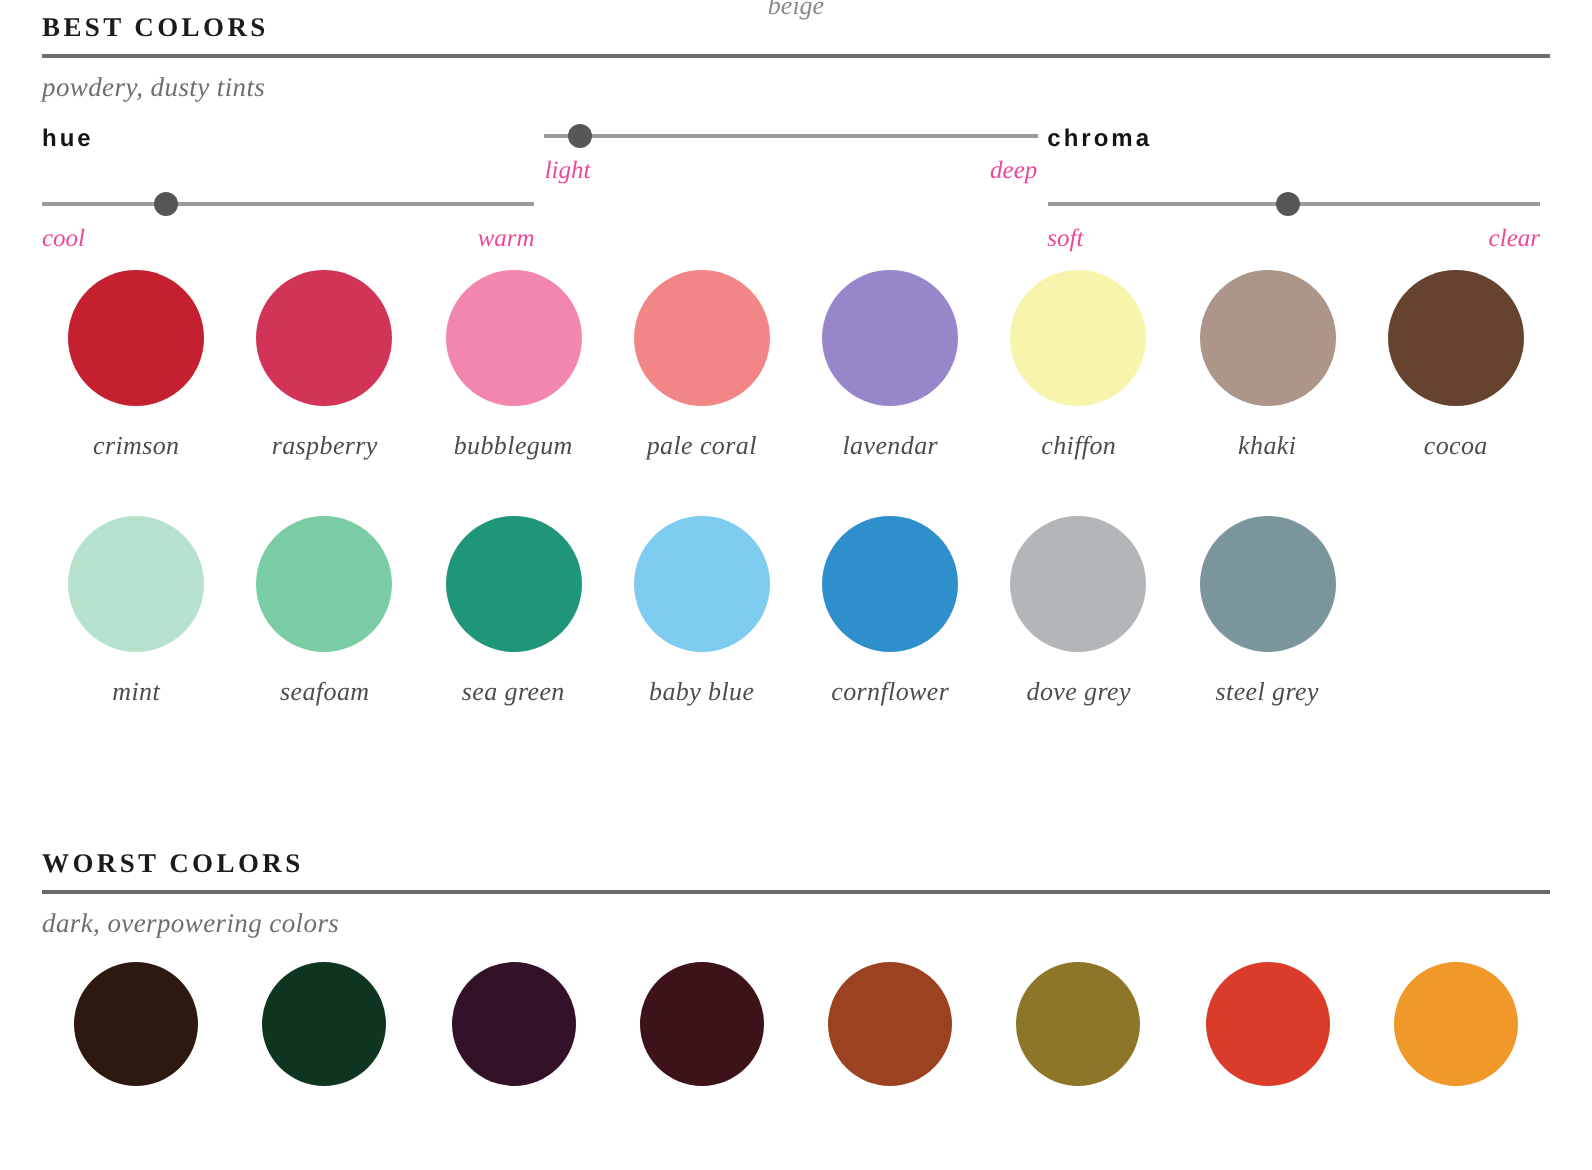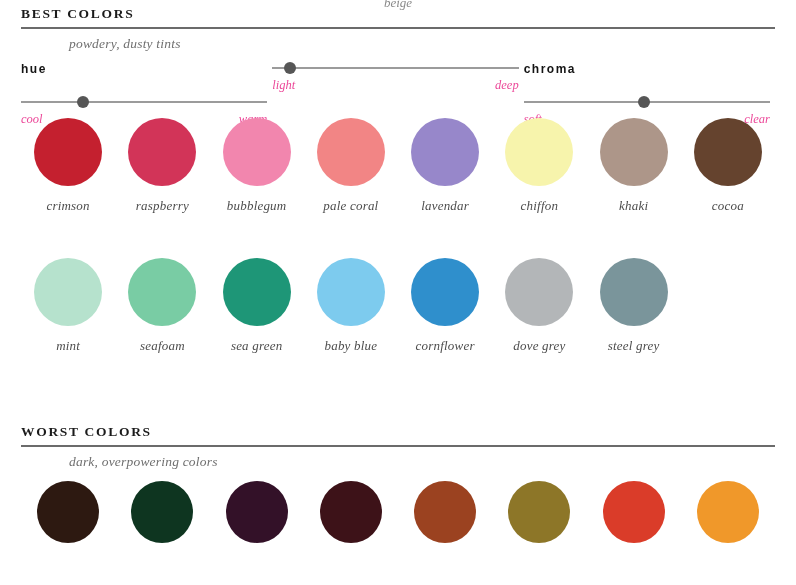--- a/index.html
+++ b/index.html
@@ -54,21 +54,20 @@
     height: 2px;
     background: #6b6b6b;
   }
   .section-sub {
     font-family: "Liberation Serif", serif;
     font-style: italic;
     font-size: 13.5px;
     color: #6f6f6f;
     padding-top: 7px;
     letter-spacing: 0.2px;
-    margin-left: 48px;
   }
 
   
   .sliders {
     position: absolute;
     left: 21px;
     top: 62px;
     width: 754px;
     display: flex;
     gap: 0;
@@ -143,21 +142,21 @@
   .swatch-label {
     font-family: "Liberation Serif", serif;
     font-style: italic;
     font-size: 13px;
     color: #4d4d4d;
     margin-top: 12px;
     white-space: nowrap;
     letter-spacing: 0.2px;
   }
 
-  #row-best-1 { top: 118px; align-items: center; }
+  #row-best-1 { top: 135px; align-items: center; }
   #row-best-2 { top: 258px; }
   #row-worst-1 { top: 481px; }
 
   #sec-best { top: 6px; }
   #sec-worst { top: 424px; }
 </style>
 </head>
 <body>
 
 <div class="page">

